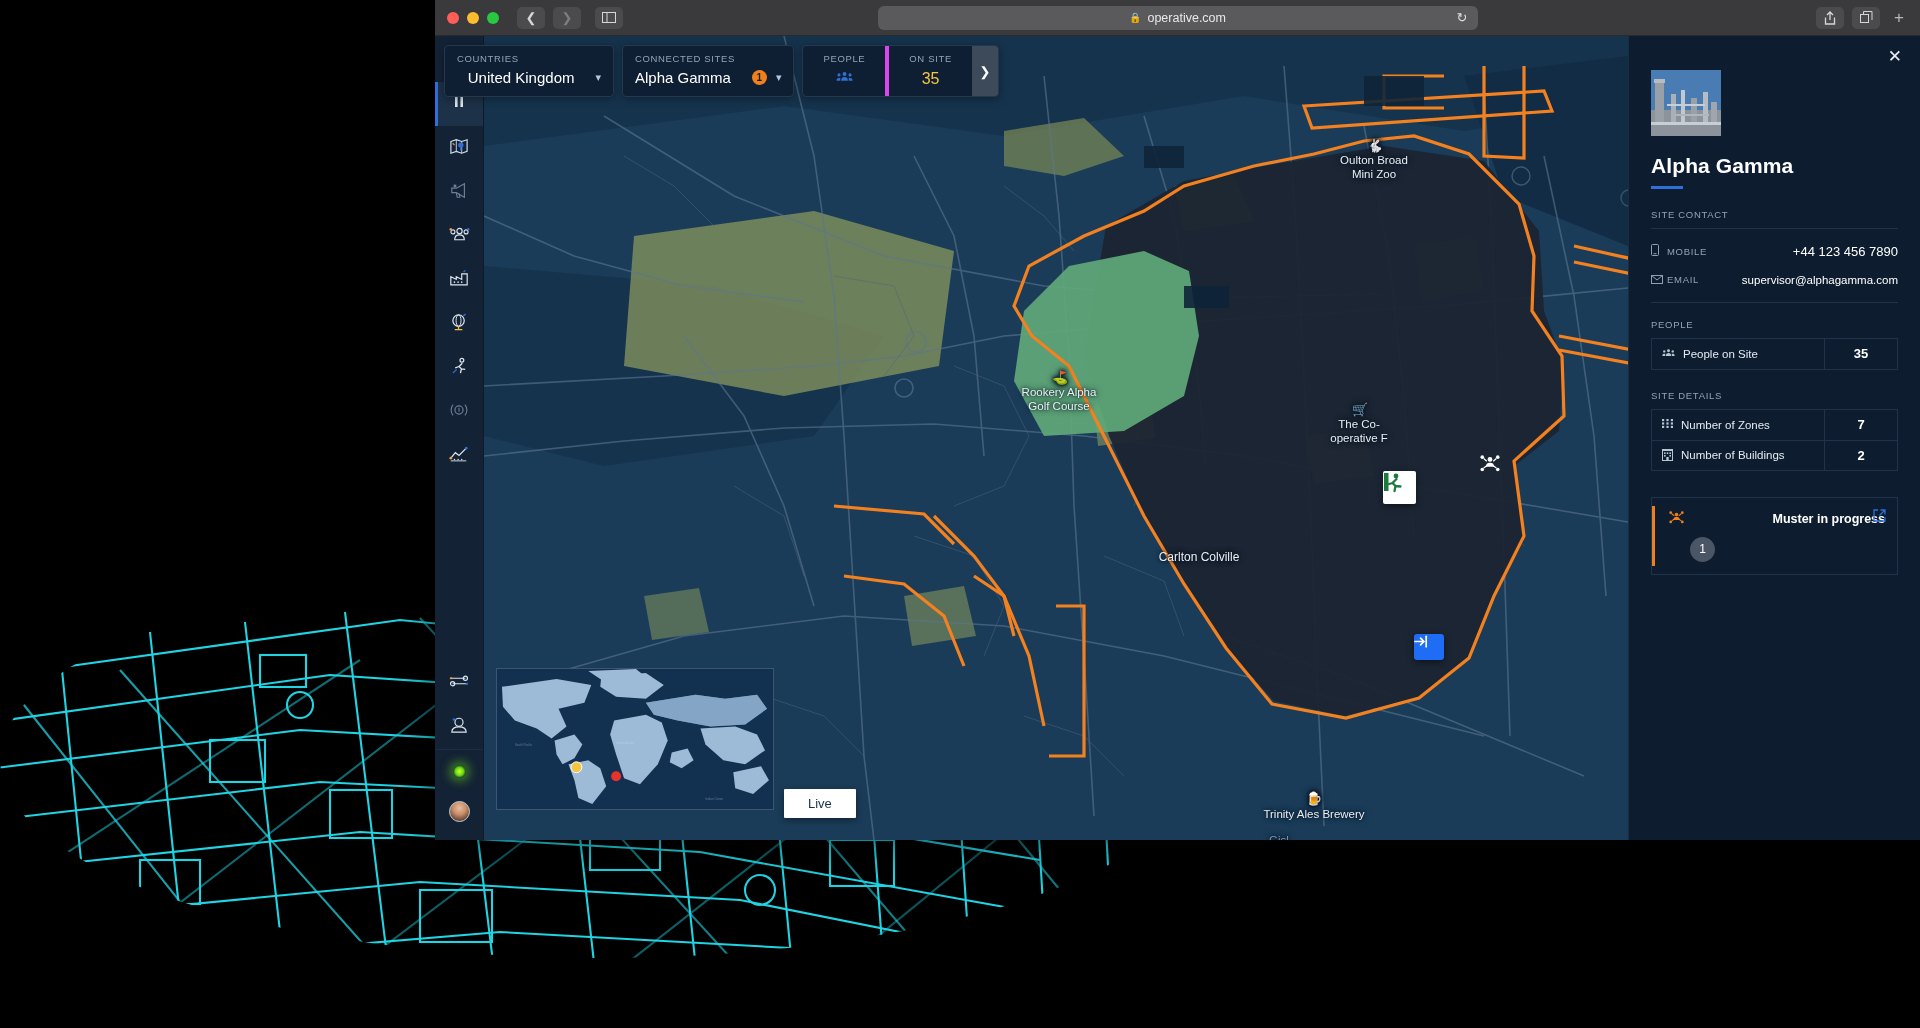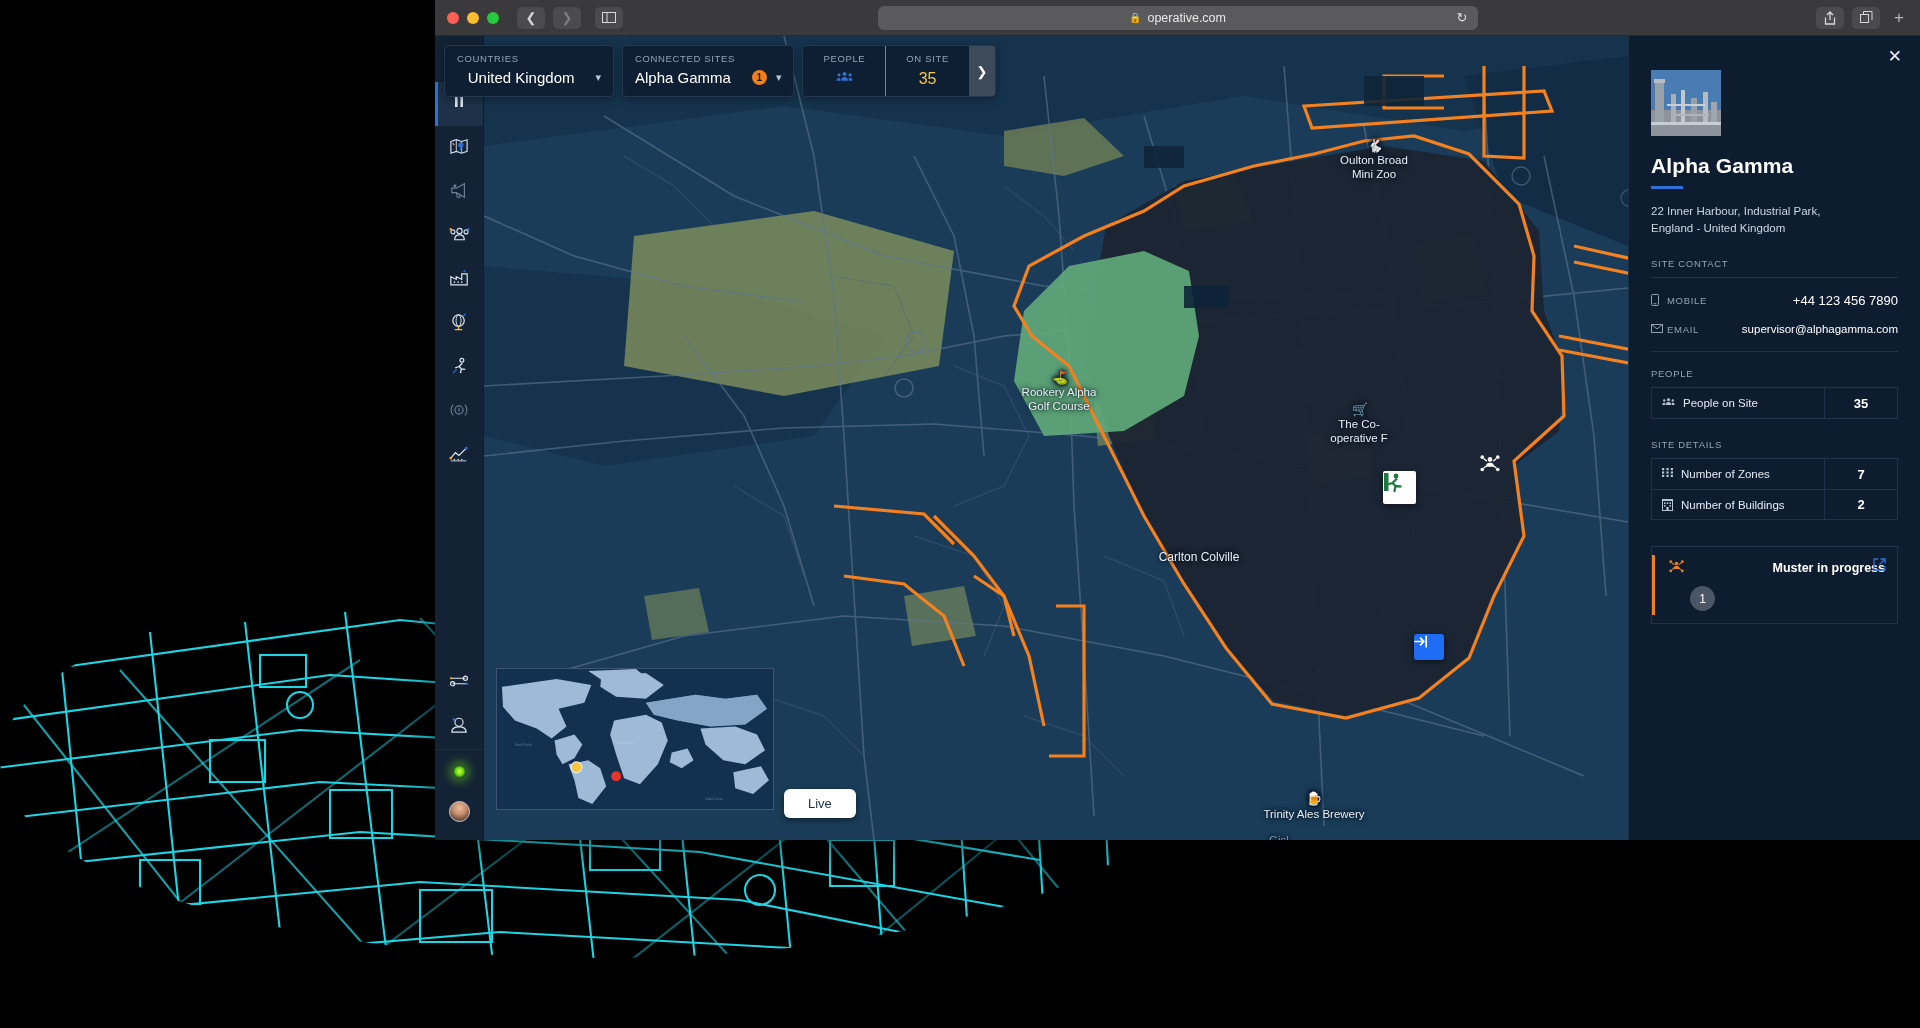--- a/index.html
+++ b/index.html
@@ -98,21 +98,21 @@
   .chev { color:#b9c6d4; font-size:11px; }
   .badge-orange {
     width:15px;height:15px;border-radius:50%;background:#f08019;color:#10223a;
     font-size:10px;font-weight:bold;display:flex;align-items:center;justify-content:center;
   }
   #statcard {
     background:#0f1f33; border:1px solid #26384e; border-radius:4px;
     display:flex; align-items:stretch; overflow:hidden; box-shadow: 0 2px 8px rgba(0,0,0,.35);
   }
   .stat { padding:7px 20px 8px; text-align:center; }
-  .stat + .stat { border-left:1px solid #d946ef; }
+  .stat + .stat { border-left:4px solid #d946ef; }
   .stat .slabel { color:#93a3b6; font-size:9.5px; letter-spacing:.65px; margin-bottom:6px;}
   .stat .sval { color:#f5c542; font-size:16px; }
   .stat .sicon { color:#2f6fd8; font-size:14px; line-height:16px;}
   .stat-next {
     width:26px; background:#3c4a5a; display:flex;align-items:center;justify-content:center;
     color:#fff; font-size:13px; cursor:pointer;
   }
 
   
   .mk { position:absolute; z-index:15; }
@@ -128,21 +128,21 @@
   }
 
   
   #minimap {
     position:absolute; left:12px; bottom:30px; width:278px; height:142px;
     border:1px solid #3d5472; background:#123050; z-index:16; overflow:hidden;
   }
   #livebtn {
     position:absolute; left: 300px; bottom:22px; z-index:17;
     background:#fff; color:#1d3048; font-size:13px; padding:7px 24px;
-    border-radius:6px; box-shadow:0 2px 6px rgba(0,0,0,.45); cursor:pointer;
+    border-radius:1px; box-shadow:0 2px 6px rgba(0,0,0,.45); cursor:pointer;
   }
 
   
   #panel {
     position:absolute; right:0; top:0; bottom:0; width:292px;
     background:#0d1d2f; border-left:1px solid #1b2d42;
     padding: 14px 22px 0 22px; overflow:hidden;
   }
   #closeX { position:absolute; right:18px; top:12px; color:#e6ecf3; font-size:17px; cursor:pointer; line-height:1;}
   #sitephoto {
@@ -662,24 +662,20 @@
             <rect x="52" y="22" width="5" height="30" fill="#b6bcc4"></rect>
             <rect x="60" y="32" width="6" height="20" fill="#a0a6ae"></rect>
             <rect x="0" y="52" width="70" height="3" fill="#c8ced6"></rect>
             <rect x="16" y="34" width="38" height="2" fill="#c8ced6"></rect>
             <rect x="24" y="44" width="34" height="2" fill="#b0b6be"></rect>
           </svg>
         </div>
 
         <h1>Alpha Gamma</h1>
         <div class="rule-blue"></div>
-        <div class="addr">
-          <div>22 Inner Harbour, Industrial Park,</div>
-          <div>England - United Kingdom</div>
-        </div>
 
         <div class="sect-label">SITE CONTACT</div>
         <div class="hr"></div>
 
 
         <div class="kv">
           <span class="kicon">
             <svg width="8" height="12" viewBox="0 0 8 12">
                 <rect x="0.5" y="0.5" width="7" height="11" rx="1" fill="none" stroke="#8fa0b3"></rect>
                 <rect x="2.5" y="9.2" width="3" height="1" fill="#8fa0b3"></rect>

